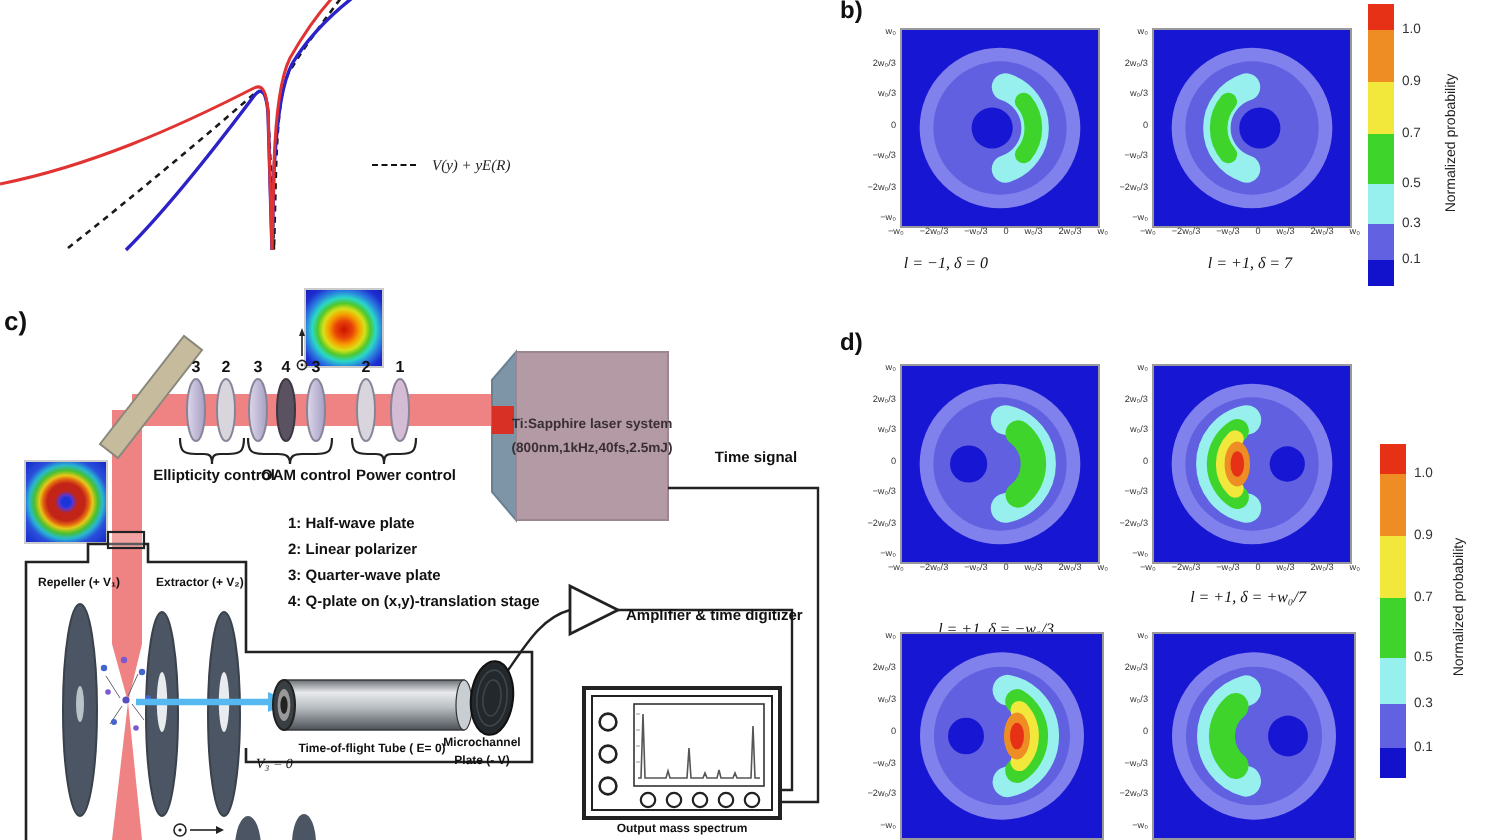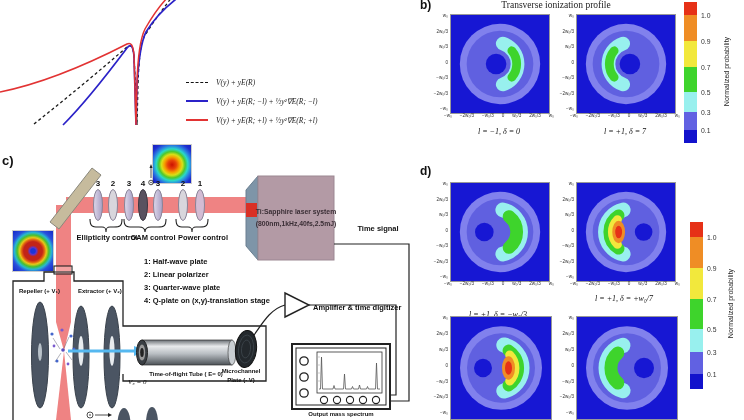--- a/index.html
+++ b/index.html
@@ -57,31 +57,22 @@
   <svg class="abs" style="left:0;top:0" width="380" height="142" viewBox="0 0 380 142">
     <path d="M34,124 Q82,86 127,47 C131,44 133,46 134,56 L136,95 L137,125 L138,85 C139,55 141,44 144,37 C153,22 163,9 172,-3" fill="none" stroke="#1a1a1a" stroke-width="1.3" stroke-dasharray="3,2.6"></path>
     <path d="M63,125 C82,106 106,76 127,48 C131,43 133,46 134,56 L136,125 L137,85 C139,52 142,40 146,32 C155,17 168,5 180,-4" fill="none" stroke="#2b22c8" stroke-width="1.7"></path>
     <path d="M0,92 C45,83 88,64 127,44 C131,42 133,45 134,55 L136,125 L137,82 C138,52 141,37 145,29 C153,15 161,4 169,-4" fill="none" stroke="#e23333" stroke-width="1.5"></path>
   </svg>
 
   <div class="lgrow" style="left:186px;top:76px">
     <span class="lgsample lg-dash"></span>
     <span class="lgtext">V(y) + yE(R)</span>
   </div>
-  <div class="lgrow" style="left:186px;top:95px">
-    <span class="lgsample lg-blue"></span>
-    <span class="lgtext">V(y) + yE(R; −l) + ½y²∇E(R; −l)</span>
-  </div>
-  <div class="lgrow" style="left:186px;top:114px">
-    <span class="lgsample lg-red"></span>
-    <span class="lgtext">V(y) + yE(R; +l) + ½y²∇E(R; +l)</span>
-  </div>
 
   <div class="tag" style="left:420px;top:-2px">b)</div>
-  <div class="b-title">Transverse ionization profile</div>
 
   <div class="ytickcol" style="left:424px;top:14px;width:24px;height:98px">
       <span>w₀</span>
       <span>2w₀/3</span>
       <span>w₀/3</span>
       <span>0</span>
       <span>−w₀/3</span>
       <span>−2w₀/3</span>
       <span>−w₀</span>
     </div>
@@ -95,21 +86,21 @@
   </svg>
   <div class="xtickrow" style="left:444px;top:114px;width:110px">
       <span>−w₀</span>
       <span>−2w₀/3</span>
       <span>−w₀/3</span>
       <span>0</span>
       <span>w₀/3</span>
       <span>2w₀/3</span>
       <span>w₀</span>
     </div>
-  <div class="caption" style="left:440px;top:127px;width:118px">l = −1, δ = 0</div>
+  <div class="caption" style="left:414px;top:127px;width:118px">l = −1, δ = 0</div>
 
   <div class="ytickcol" style="left:550px;top:14px;width:24px;height:98px">
       <span>w₀</span>
       <span>2w₀/3</span>
       <span>w₀/3</span>
       <span>0</span>
       <span>−w₀/3</span>
       <span>−2w₀/3</span>
       <span>−w₀</span>
     </div>

